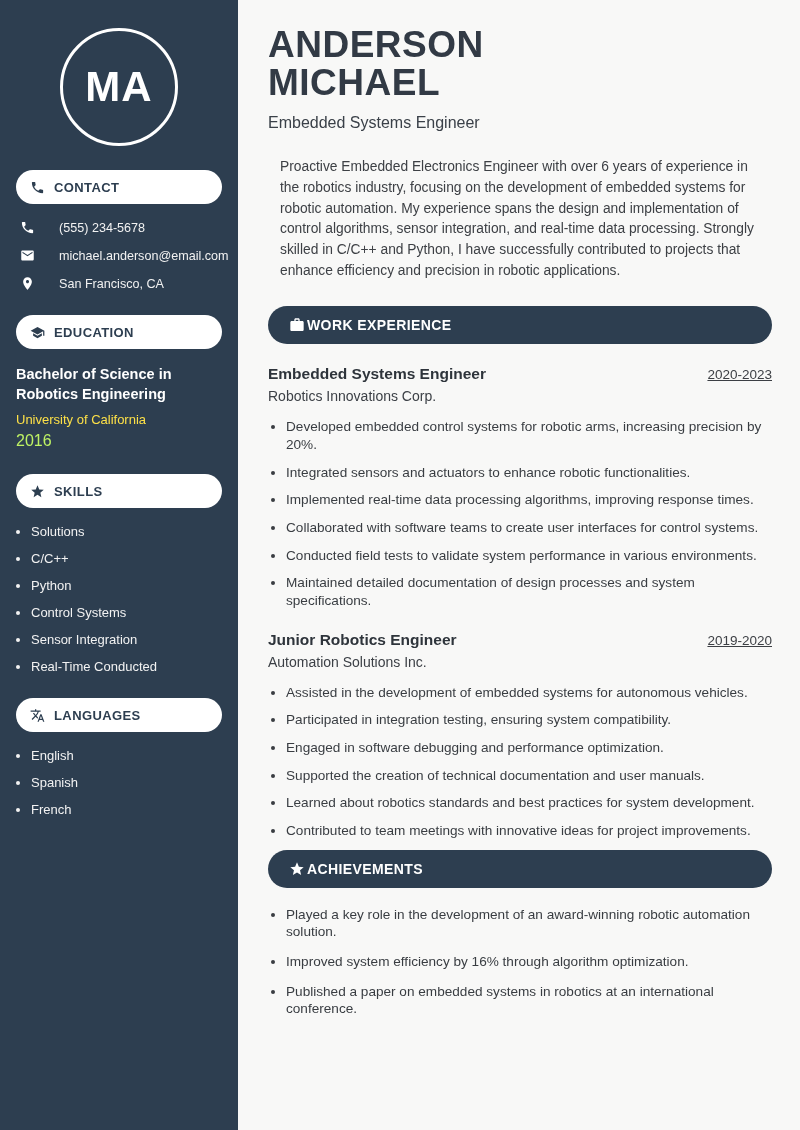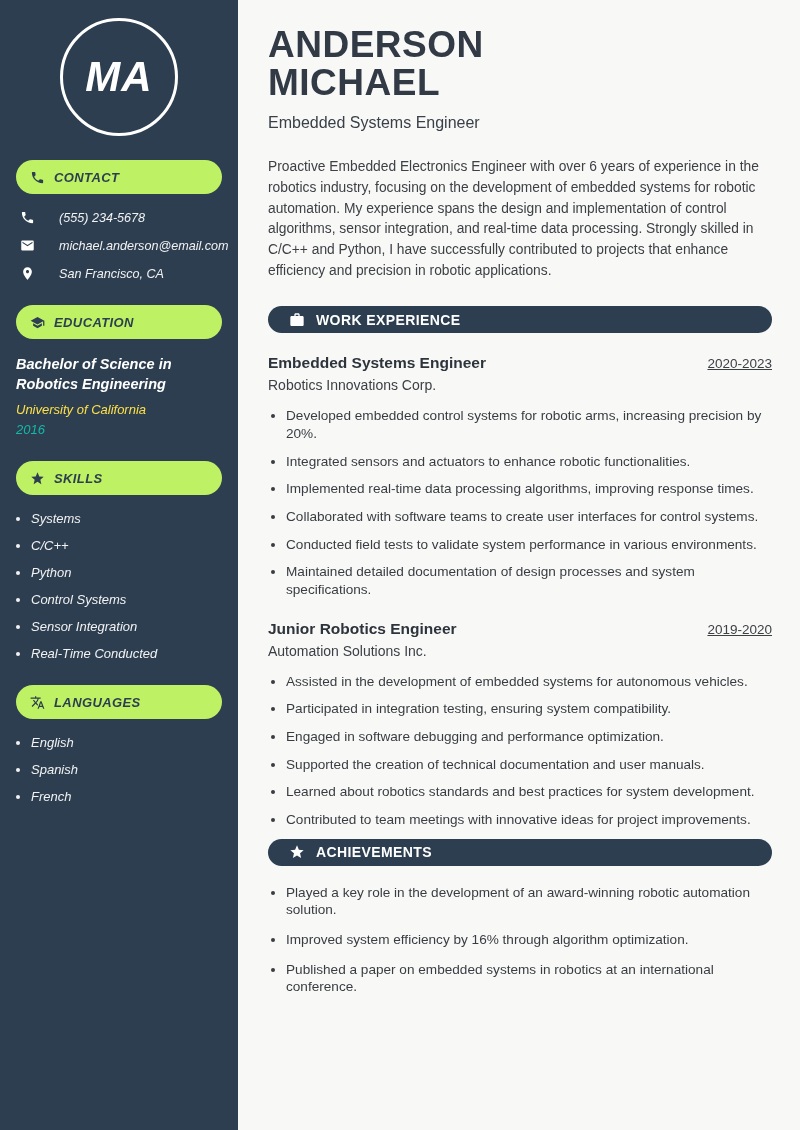--- a/index.html
+++ b/index.html
@@ -17,53 +17,52 @@
     font-family:"Liberation Sans","DejaVu Sans",sans-serif;
     background:#fff;
   }
   .page{display:flex;width:800px;height:1130px;}
 
   
   .sidebar{
     width:238px;flex-shrink:0;height:100%;
     background:var(--sidebar-bg);
     color:#fff;
-    padding-top:18px;
-    font-style:italic;
+    padding-top:28px;
   }
   .avatar{
     width:118px;height:118px;border-radius:50%;
     border:3px solid #fff;
     margin:0 auto 18px;
     display:flex;align-items:center;justify-content:center;
   }
   .avatar span{font-size:42px;font-weight:bold;letter-spacing:1px;color:#fff;}
 
   .pill{
-    background:#bef264;color:var(--pill-text);
+    background:#ffffff;color:var(--pill-text);
     border-radius:18px;height:34px;
     margin:24px 16px 16px;
     display:flex;align-items:center;gap:9px;
     padding:0 14px;
     font-weight:bold;font-size:13px;letter-spacing:.4px;
   }
   .pill svg{width:15px;height:15px;fill:var(--pill-text);flex-shrink:0;}
 
   .contact-rows{padding:0 10px 0 20px;}
   .contact-row{
     display:flex;align-items:center;gap:24px;
     margin-bottom:13px;
     font-size:12.6px;color:#f2f2f2;
   }
   .contact-row svg{width:15px;height:15px;fill:#fff;flex-shrink:0;}
 
   .edu{padding:0 16px;}
   .edu-degree{font-weight:bold;font-size:14.5px;line-height:1.35;color:#fff;}
   .edu-school{font-size:13px;margin-top:8px;color:#fde047;}
-  .edu-year{font-size:13px;margin-top:5px;color:#14b8a6;}
+  .edu-year{font-size:16px;margin-top:5px;color:#bef264;}
 
   ul.side-list{
     margin:0;padding:0 14px 0 31px;
     list-style:disc;
   }
   ul.side-list li{
     font-size:13px;color:#f2f2f2;
     margin-bottom:12px;
   }
 
@@ -71,28 +70,28 @@
   .main{
     flex:1;height:100%;
     background:var(--main-bg);
     padding:26px 28px 0 30px;
     color:var(--body-text);
   }
   .name{margin:0;font-size:37px;line-height:1.03;letter-spacing:.5px;font-weight:bold;color:var(--heading);}
   .name span{display:block;}
   .subtitle{font-size:16px;margin-top:12px;color:#3a4048;}
   .summary{
-    margin:25px 0 0;
+    margin:25px 12px 0;
     font-size:13.8px;line-height:1.5;color:var(--body-text);
   }
   .banner{
     margin-top:25px;
     background:var(--banner-bg);
-    border-radius:22px;height:27px;
-    display:flex;align-items:center;gap:11px;
+    border-radius:22px;height:38px;
+    display:flex;align-items:center;gap:2px;
     padding:0 21px;
     color:#fff;font-weight:bold;font-size:14px;letter-spacing:.4px;
   }
   .banner svg{width:16px;height:16px;fill:#fff;flex-shrink:0;}
   .banner.tight{margin-top:6px;}
 
   .job{margin-top:21px;}
   .job-head{display:flex;justify-content:space-between;align-items:baseline;}
   .job-title{font-size:15.5px;font-weight:bold;color:#2e343b;}
   .job-dates{font-size:13.5px;color:#3c3f44;text-decoration:underline;}
@@ -159,21 +158,21 @@
     </div>
 
     <div class="pill">
       <svg viewBox="0 0 24 24">
           <path d="M12 17.27L18.18 21l-1.64-7.03L22 9.24l-7.19-.61L12 2 9.19 8.63 2 9.24l5.46 4.73L5.82 21z"></path>
         </svg>
       <span>SKILLS</span>
     </div>
     <ul class="side-list">
 
-    <li>Systems</li>
+    <li>Solutions</li>
         <li>C/C++</li>
         <li>Python</li>
         <li>Control Systems</li>
         <li>Sensor Integration</li>
         <li>Real-Time Conducted</li>
       </ul>
 
     <div class="pill">
       <svg viewBox="0 0 24 24">
           <path d="M12.87 15.07l-2.54-2.51.03-.03c1.74-1.94 2.98-4.17 3.71-6.53H17V4h-7V2H8v2H1v1.99h11.17C11.5 7.92 10.44 9.75 9 11.35 8.07 10.32 7.3 9.19 6.69 8h-2c.73 1.63 1.73 3.17 2.98 4.56l-5.09 5.02L4 19l5-5 3.11 3.11.76-2.04zM18.5 10h-2L12 22h2l1.12-3h4.75L21 22h2l-4.5-12zm-2.62 7l1.62-4.33L19.12 17h-3.24z"></path>

